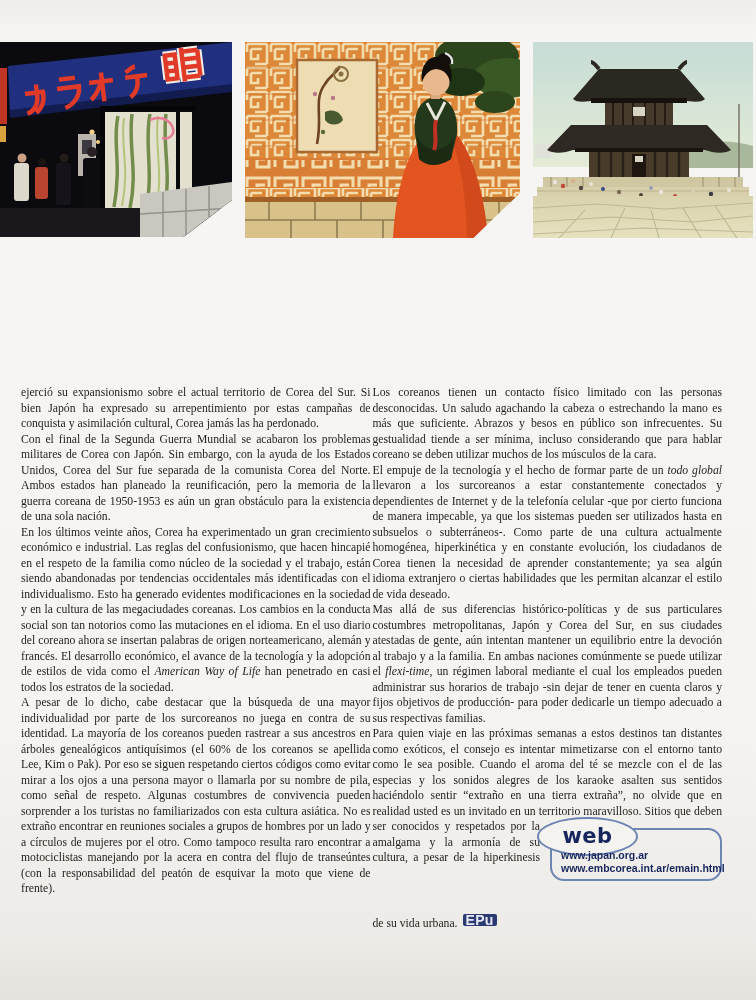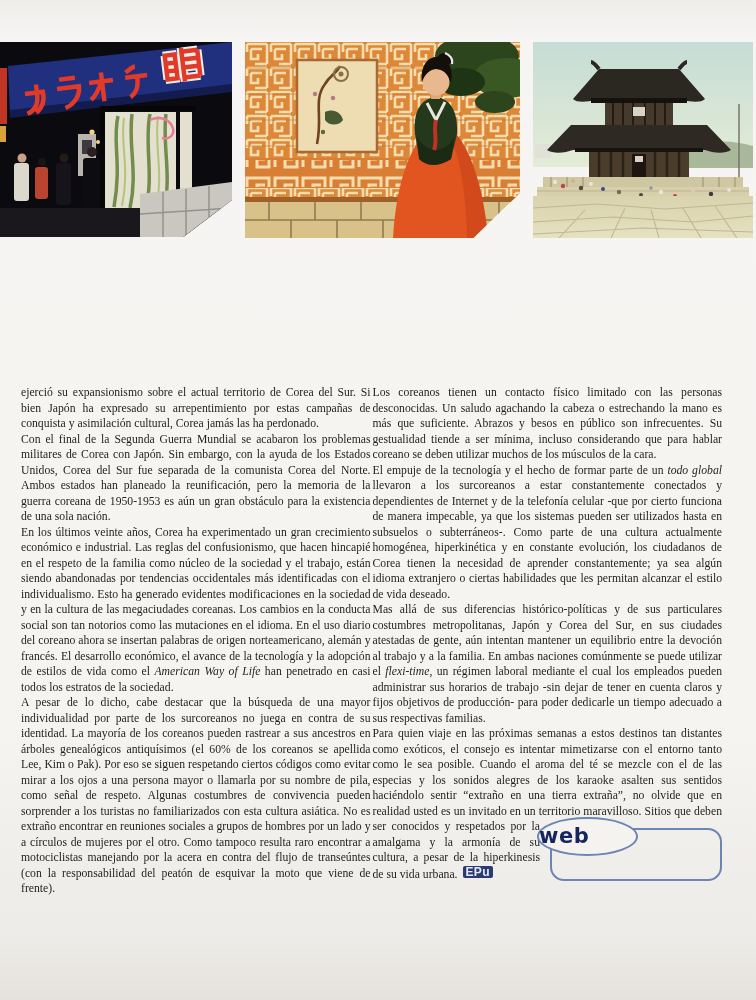--- a/index.html
+++ b/index.html
@@ -33,37 +33,37 @@
   
   .web-spacer{float:right;width:0;height:93px;}
   .web-badge{
     float:right;clear:right;position:relative;
     width:168px;height:49px;margin:9px 0 4px 10px;
     border:2.5px solid #6d85b3;border-radius:14px;
   }
   .web-oval{
     position:absolute;top:-13px;left:-15px;width:97px;height:35px;
     background:#f4f3f0;border:2.5px solid #6d85b3;border-radius:50%;
-    display:flex;align-items:center;
+    display:flex;align-items:center;justify-content:center;
   }
   .web-oval span{
     font-family:"DejaVu Sans",sans-serif;font-weight:700;font-size:21px;
     color:#16255c;letter-spacing:.5px;
   }
   .web-urls{position:absolute;left:9px;bottom:4px;display:flex;flex-direction:column;}
   .web-url{
     font-family:"Liberation Sans",sans-serif;font-weight:700;font-size:10.5px;
     line-height:13px;color:#16255c;white-space:nowrap;
   }
   
   .endmark{
     display:inline-block;background:#2b3a72;color:#e6eaf6;
-    font-family:"Liberation Sans",sans-serif;font-weight:700;font-size:12px;
+    font-family:"Liberation Sans",sans-serif;font-weight:700;font-size:14px;
     line-height:10px;padding:1px 3px;border-radius:2px;margin-left:5px;
-    letter-spacing:.3px;vertical-align:2px;
+    letter-spacing:.3px;vertical-align:2px;margin-top:48px;
   }
 </style>
 </head>
 <body>
 
 <div class="page">
 
   <figure class="photo photo1">
     <svg viewBox="0 0 232 195" preserveAspectRatio="none">
       <rect width="232" height="195" fill="#0b0a0e"></rect>
@@ -267,17 +267,21 @@
         <p class="body-p" lang="es"><span>A pesar de lo dicho, cabe destacar que la búsqueda de una mayor individualidad por parte de los surcoreanos no juega en contra de su identidad. La mayoría de los coreanos pueden rastrear a sus ancestros en árboles genealógicos antiquísimos (el 60% de los coreanos se apellida Lee, Kim o Pak). Por eso se siguen respetando ciertos códigos como evitar mirar a los ojos a una persona mayor o llamarla por su nombre de pila, como señal de respeto. Algunas costumbres de convivencia pueden sorprender a los turistas no familiarizados con esta cultura asiática. No es extraño encontrar en reuniones sociales a grupos de hombres por un lado y a círculos de mujeres por el otro. Como tampoco resulta raro encontrar a motociclistas manejando por la acera en contra del flujo de transeúntes (con la responsabilidad del peatón de esquivar la moto que viene de frente).</span></p>
       </div>
     <div class="col" id="col-right">
         <p class="body-p" lang="es"><span>Los coreanos tienen un contacto físico limitado con las personas desconocidas. Un saludo agachando la cabeza o estrechando la mano es más que suficiente. Abrazos y besos en público son infrecuentes. Su gestualidad tiende a ser mínima, incluso considerando que para hablar coreano se deben utilizar muchos de los músculos de la cara.</span></p>
         <p class="body-p" lang="es"><span>El empuje de la tecnología y el hecho de formar parte de un </span><i>todo global</i><span> llevaron a los surcoreanos a estar constantemente conectados y dependientes de Internet y de la telefonía celular -que por cierto funciona de manera impecable, ya que los sistemas pueden ser utilizados hasta en subsuelos o subterráneos-. Como parte de una cultura actualmente homogénea, hiperkinética y en constante evolución, los ciudadanos de Corea tienen la necesidad de aprender constantemente; ya sea algún idioma extranjero o ciertas habilidades que les permitan alcanzar el estilo de vida deseado.</span></p>
         <p class="body-p" lang="es"><span>Mas allá de sus diferencias histórico-políticas y de sus particulares costumbres metropolitanas, Japón y Corea del Sur, en sus ciudades atestadas de gente, aún intentan mantener un equilibrio entre la devoción al trabajo y a la familia. En ambas naciones comúnmente se puede utilizar el </span><i>flexi-time</i><span>, un régimen laboral mediante el cual los empleados pueden administrar sus horarios de trabajo -sin dejar de tener en cuenta claros y fijos objetivos de producción- para poder dedicarle un tiempo adecuado a sus respectivas familias.</span></p>
         <p class="body-p" lang="es"><span class="web-spacer"></span><span class="web-badge">
             <span class="web-oval">
               <span>web</span>
             </span>
+            <span class="web-urls">
+              <span class="web-url">www.japan.org.ar</span>
+              <span class="web-url">www.embcorea.int.ar/emain.html</span>
+            </span>
           </span><span>Para quien viaje en las próximas semanas a estos destinos tan distantes como exóticos, el consejo es intentar mimetizarse con el entorno tanto como le sea posible. Cuando el aroma del té se mezcle con el de las especias y los sonidos alegres de los karaoke asalten sus sentidos haciéndolo sentir “extraño en una tierra extraña”, no olvide que en realidad usted es un invitado en un territorio maravilloso. Sitios que deben ser conocidos y respetados por la amalgama y la armonía de su cultura, a pesar de la hiperkinesis de su vida urbana.</span><span class="endmark">EPu</span></p>
       </div>
   </div>
 
 </div>
 
 </body></html>

